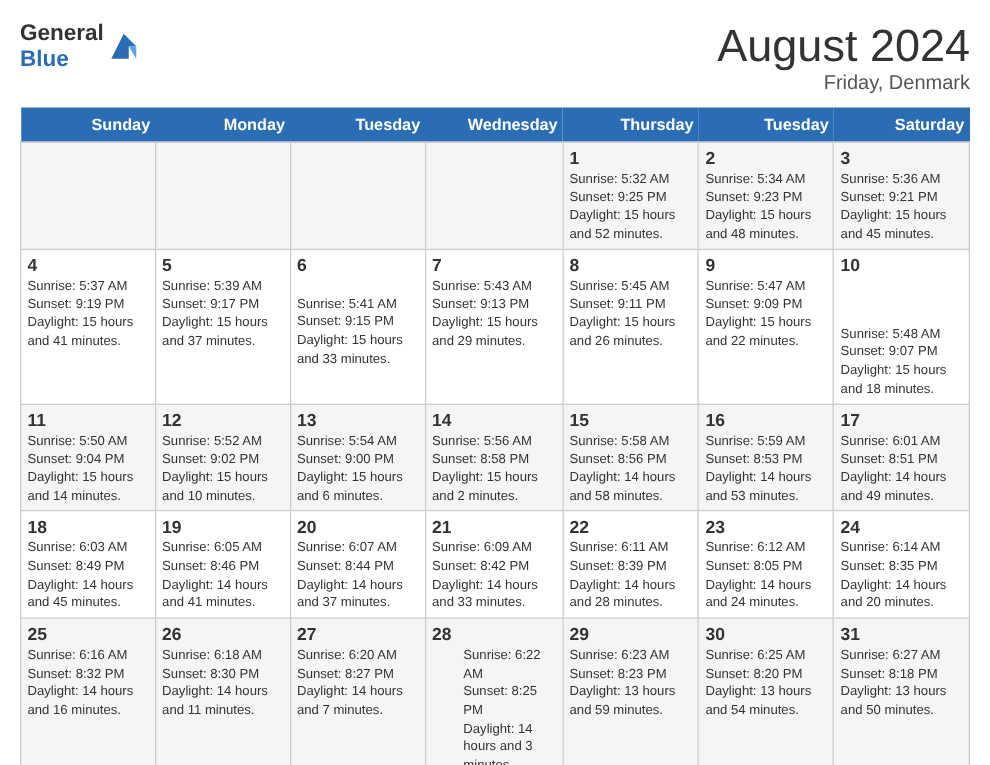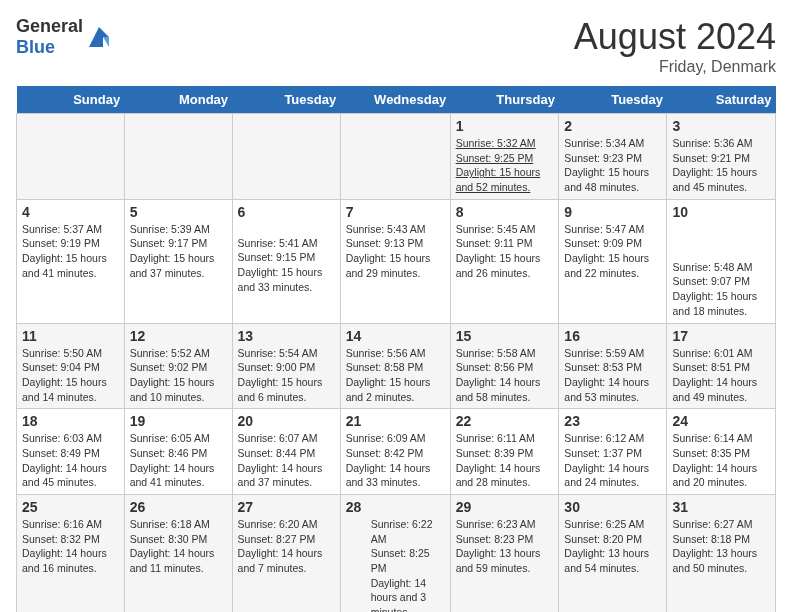--- a/index.html
+++ b/index.html
@@ -139,21 +139,21 @@
       </tr>
   </thead>
   <tbody id="calendar-body">
   <tr>
         <td class="empty"></td>
         <td class="empty"></td>
         <td class="empty"></td>
         <td class="empty"></td>
         <td>
           <span class="day-num">1</span>
-          <div class="day-info" style="white-space: pre-line; text-decoration: underline;">Sunrise: 5:32 AM
+          <div class="day-info" style="white-space: pre-line;">Sunrise: 5:32 AM
 Sunset: 9:25 PM
 Daylight: 15 hours and 52 minutes.</div>
         </td>
         <td>
           <span class="day-num">2</span>
           <div class="day-info" style="white-space: pre-line;">Sunrise: 5:34 AM
 Sunset: 9:23 PM
 Daylight: 15 hours and 48 minutes.</div>
         </td>
         <td>
@@ -278,21 +278,21 @@
         </td>
         <td>
           <span class="day-num">22</span>
           <div class="day-info" style="white-space: pre-line;">Sunrise: 6:11 AM
 Sunset: 8:39 PM
 Daylight: 14 hours and 28 minutes.</div>
         </td>
         <td>
           <span class="day-num">23</span>
           <div class="day-info" style="white-space: pre-line;">Sunrise: 6:12 AM
-Sunset: 1:37 PM
+Sunset: 8:05 PM
 Daylight: 14 hours and 24 minutes.</div>
         </td>
         <td>
           <span class="day-num">24</span>
           <div class="day-info" style="white-space: pre-line;">Sunrise: 6:14 AM
 Sunset: 8:35 PM
 Daylight: 14 hours and 20 minutes.</div>
         </td>
       </tr>
       <tr>

